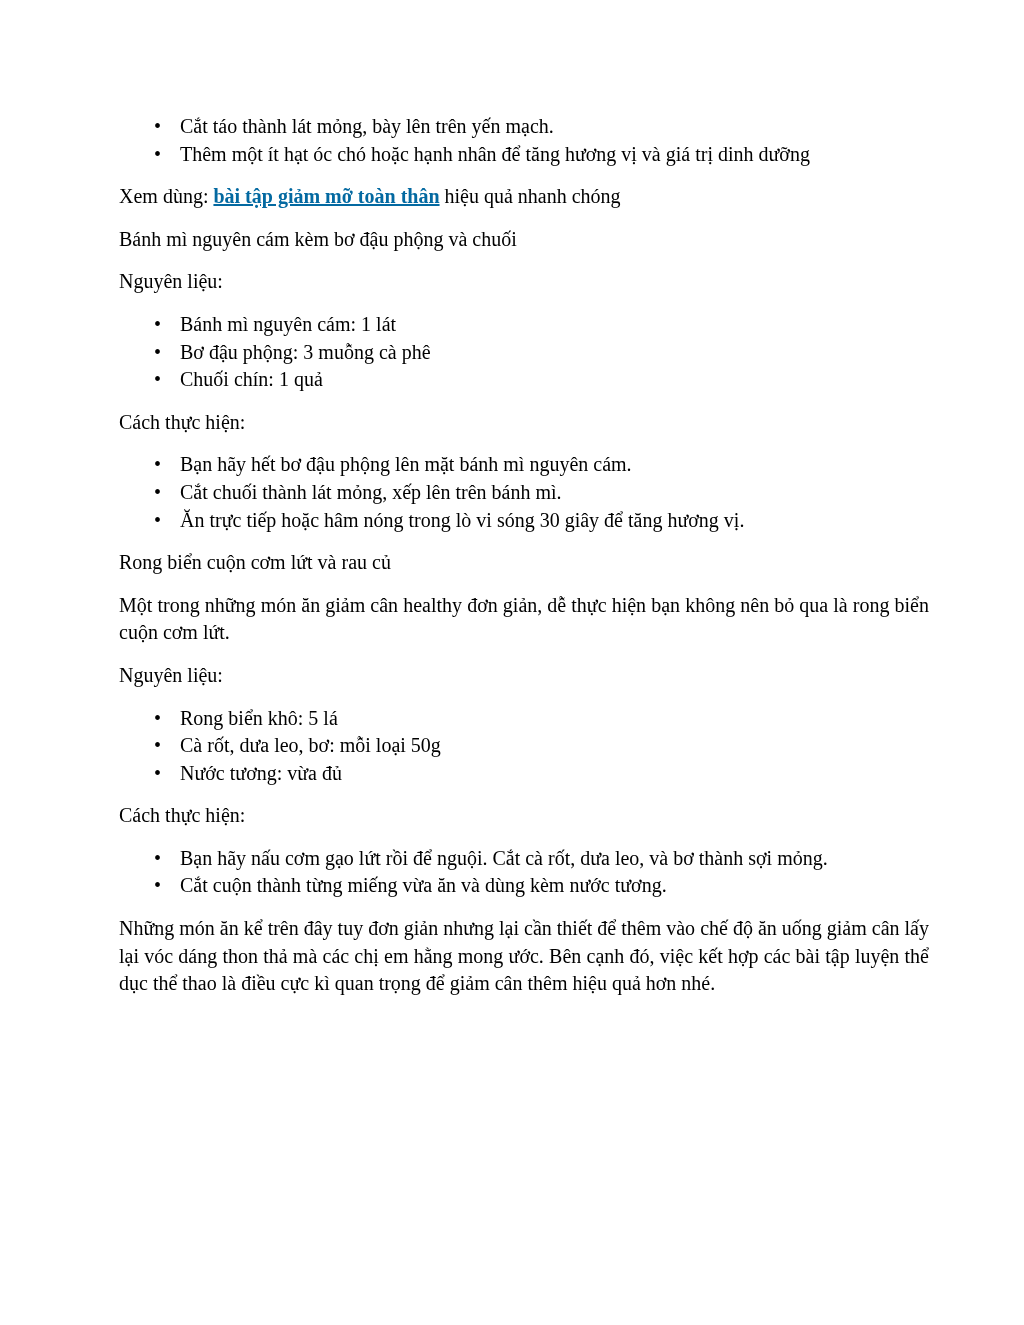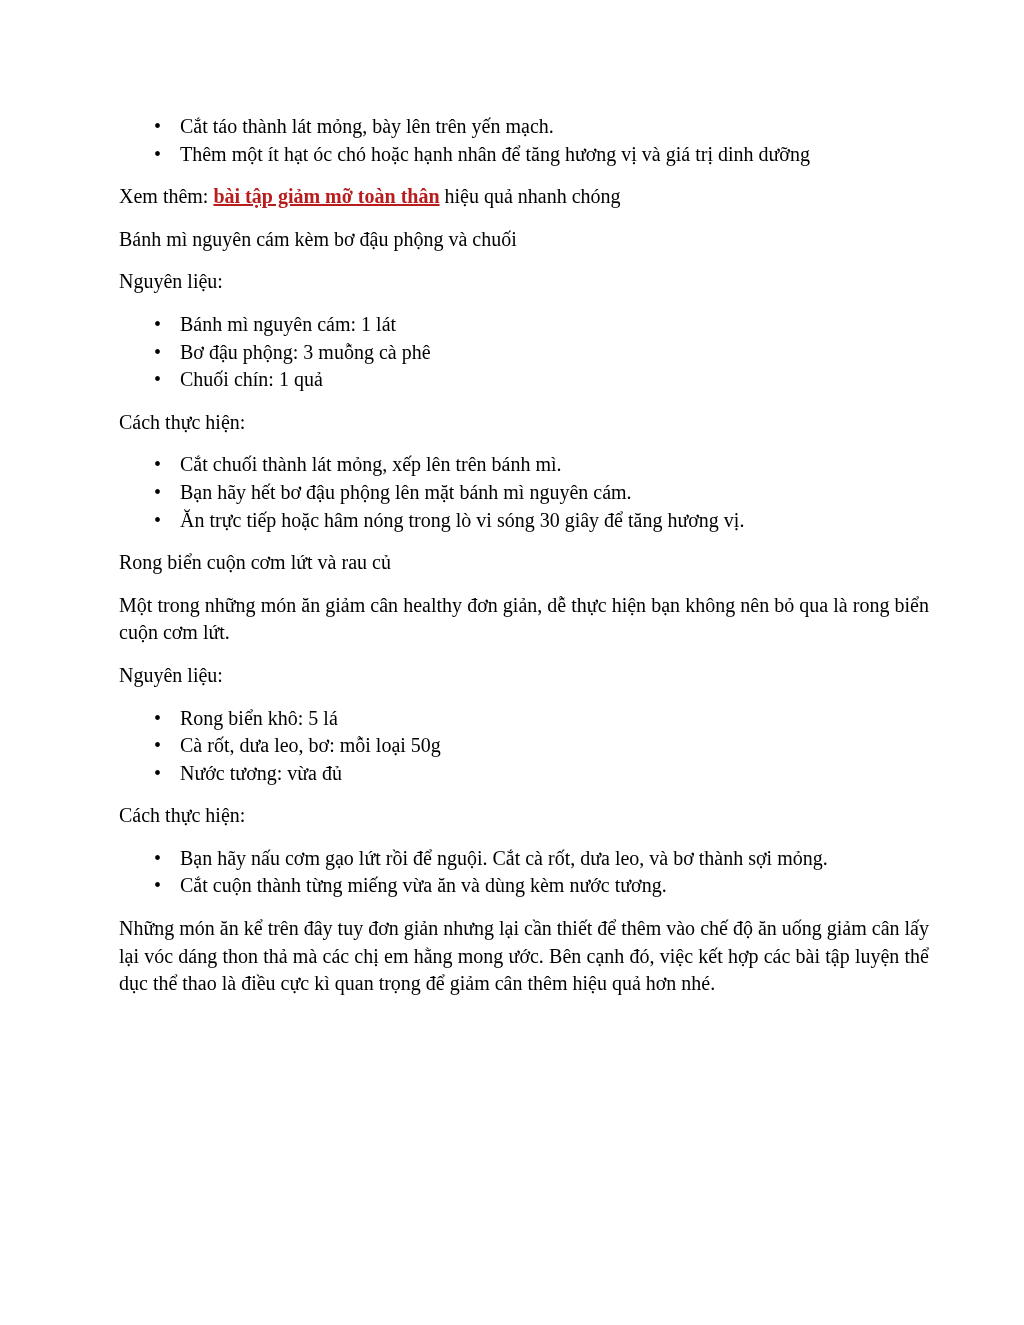--- a/index.html
+++ b/index.html
@@ -38,46 +38,46 @@
   }
   ul.bullet-list li::before {
     content: "\2022";
     position: absolute;
     left: 2px;
     top: 0;
     font-size: 20px;
     color: #000000;
   }
   a.link {
-    color: #b91c1c;
+    color: #0369a1;
     font-weight: bold;
     cursor: pointer;
   }
 </style>
 </head>
 <body>
 
 <div class="page">
   <div id="doc-content">
       <ul class="bullet-list">
         <li>Cắt táo thành lát mỏng, bày lên trên yến mạch.</li>
         <li>Thêm một ít hạt óc chó hoặc hạnh nhân để tăng hương vị và giá trị dinh dưỡng</li>
       </ul>
-      <p class="para"><span>Xem thêm: </span><a class="link" href="#">bài tập giảm mỡ toàn thân</a><span> hiệu quả nhanh chóng</span></p>
+      <p class="para"><span>Xem dùng: </span><a class="link" href="#">bài tập giảm mỡ toàn thân</a><span> hiệu quả nhanh chóng</span></p>
       <p class="para">Bánh mì nguyên cám kèm bơ đậu phộng và chuối</p>
       <p class="para">Nguyên liệu:</p>
       <ul class="bullet-list">
         <li>Bánh mì nguyên cám: 1 lát</li>
         <li>Bơ đậu phộng: 3 muỗng cà phê</li>
         <li>Chuối chín: 1 quả</li>
       </ul>
       <p class="para">Cách thực hiện:</p>
       <ul class="bullet-list">
+        <li>Bạn hãy hết bơ đậu phộng lên mặt bánh mì nguyên cám.</li>
         <li>Cắt chuối thành lát mỏng, xếp lên trên bánh mì.</li>
-        <li>Bạn hãy hết bơ đậu phộng lên mặt bánh mì nguyên cám.</li>
         <li>Ăn trực tiếp hoặc hâm nóng trong lò vi sóng 30 giây để tăng hương vị.</li>
       </ul>
       <p class="para">Rong biển cuộn cơm lứt và rau củ</p>
       <p class="para justify">Một trong những món ăn giảm cân healthy đơn giản, dễ thực hiện bạn không nên bỏ qua là rong biển cuộn cơm lứt.</p>
       <p class="para">Nguyên liệu:</p>
       <ul class="bullet-list">
         <li>Rong biển khô: 5 lá</li>
         <li>Cà rốt, dưa leo, bơ: mỗi loại 50g</li>
         <li>Nước tương: vừa đủ</li>
       </ul>

